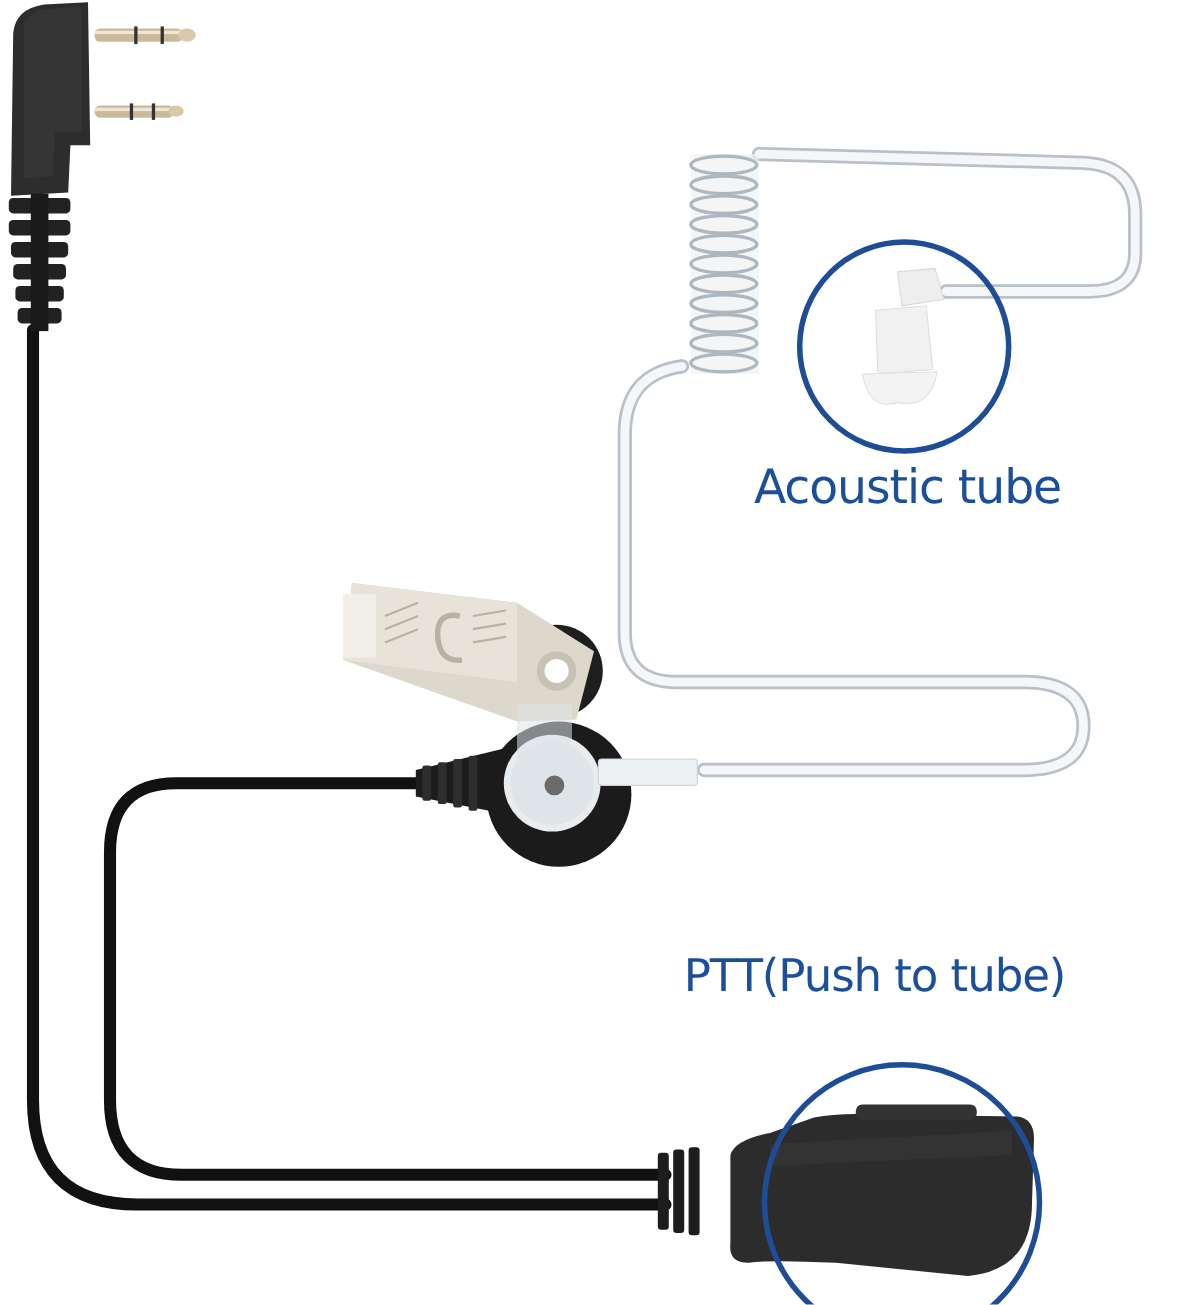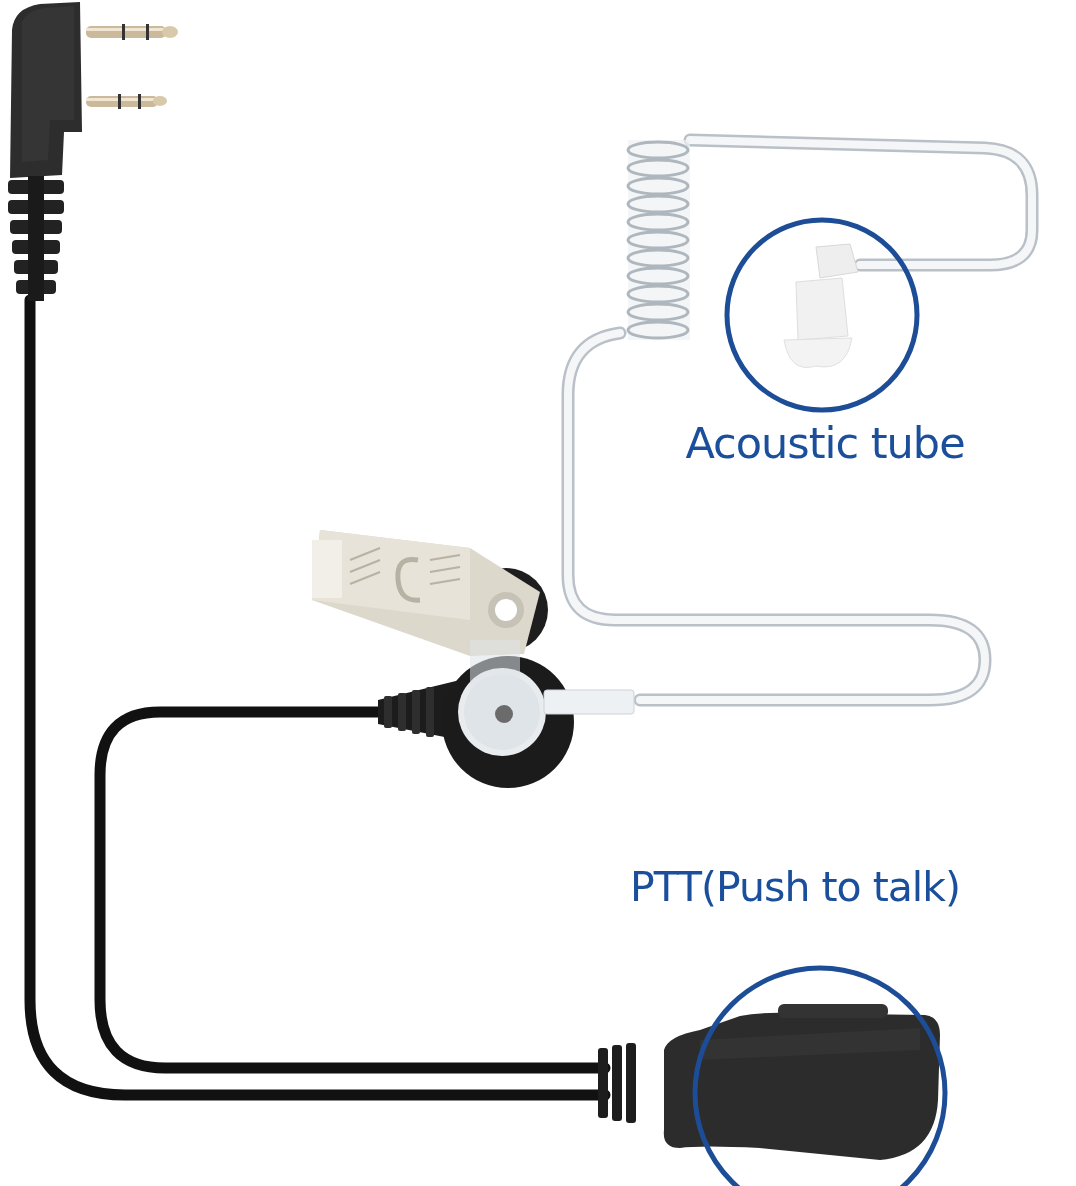--- a/index.html
+++ b/index.html
@@ -134,14 +134,14 @@
       <rect x="778" y="1004" width="110" height="14" rx="6" fill="#333"></rect>
       <path d="M700 1040 L920 1028 L920 1050 L700 1060 Z" fill="#3a3a3a" opacity="0.5"></path>
       <circle cx="820" cy="1093" r="125" fill="none" stroke="#1c4d96" stroke-width="5"></circle>
     </g>
   </svg>
 
   <div class="label label-acoustic">
     <div>Acoustic tube</div>
   </div>
 
-  <div class="label label-ptt">PTT(Push to talk)</div>
+  <div class="label label-ptt">PTT(Push to tube)</div>
 </div>
 
 </body></html>

